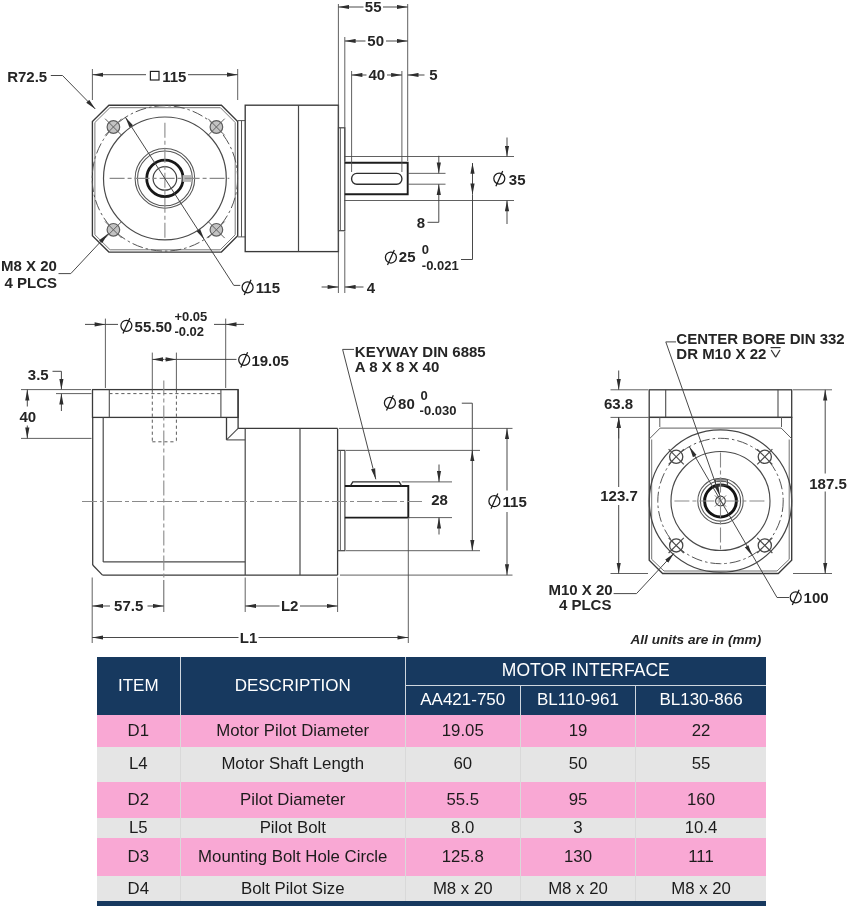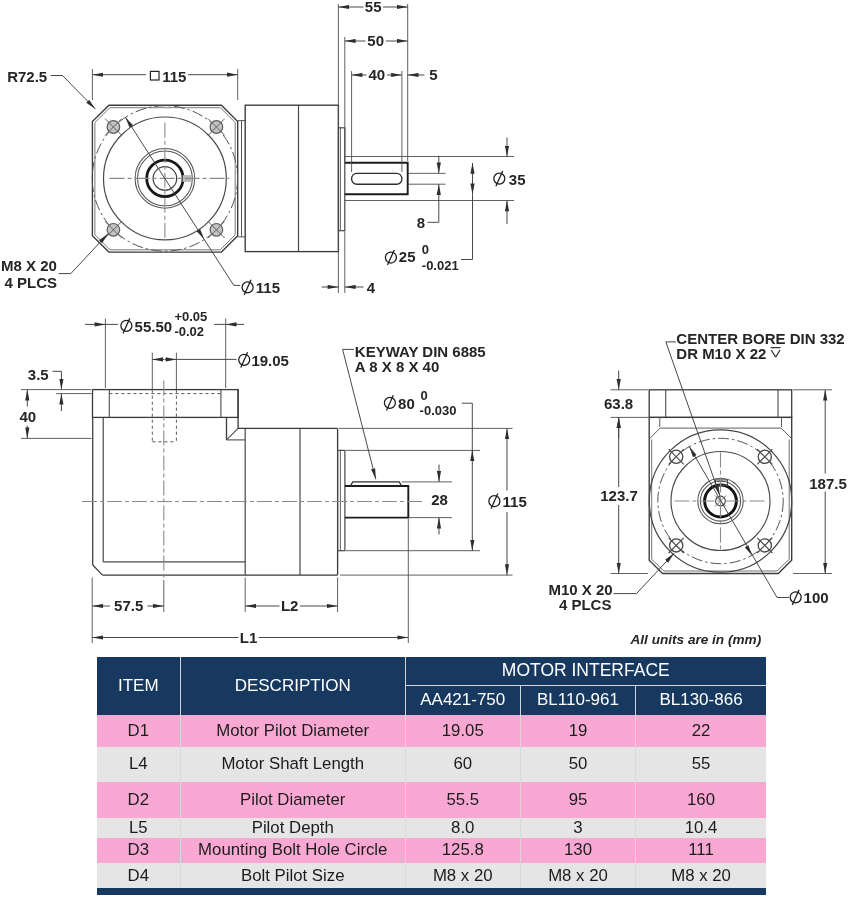--- a/index.html
+++ b/index.html
@@ -325,26 +325,26 @@
         </tr>
 <tr class="w" style="height:36px">
           <td>D2</td>
           <td>Pilot Diameter</td>
           <td>55.5</td>
           <td>95</td>
           <td>160</td>
         </tr>
 <tr class="g" style="height:18px">
           <td>L5</td>
-          <td>Pilot Depth</td>
+          <td>Pilot Bolt</td>
           <td>8.0</td>
           <td>3</td>
           <td>10.4</td>
         </tr>
-<tr class="w" style="height:25px">
+<tr class="w" style="height:38px">
           <td>D3</td>
           <td>Mounting Bolt Hole Circle</td>
           <td>125.8</td>
           <td>130</td>
           <td>111</td>
         </tr>
 <tr class="g" style="height:25.6px">
           <td>D4</td>
           <td>Bolt Pilot Size</td>
           <td>M8 x 20</td>

